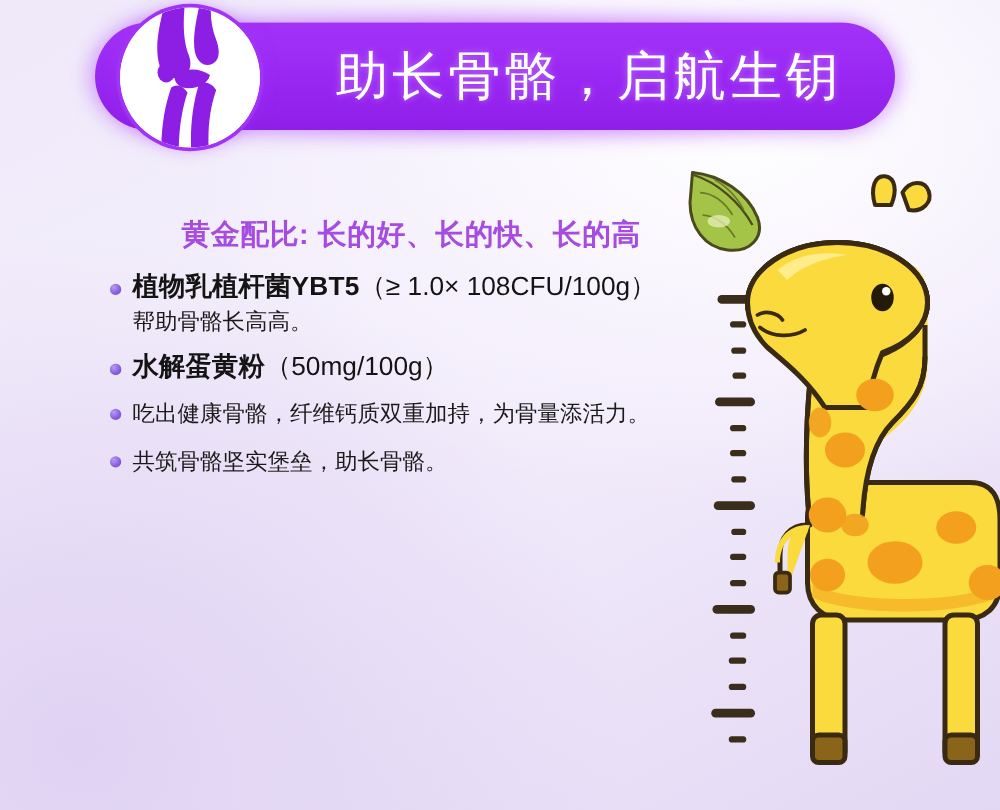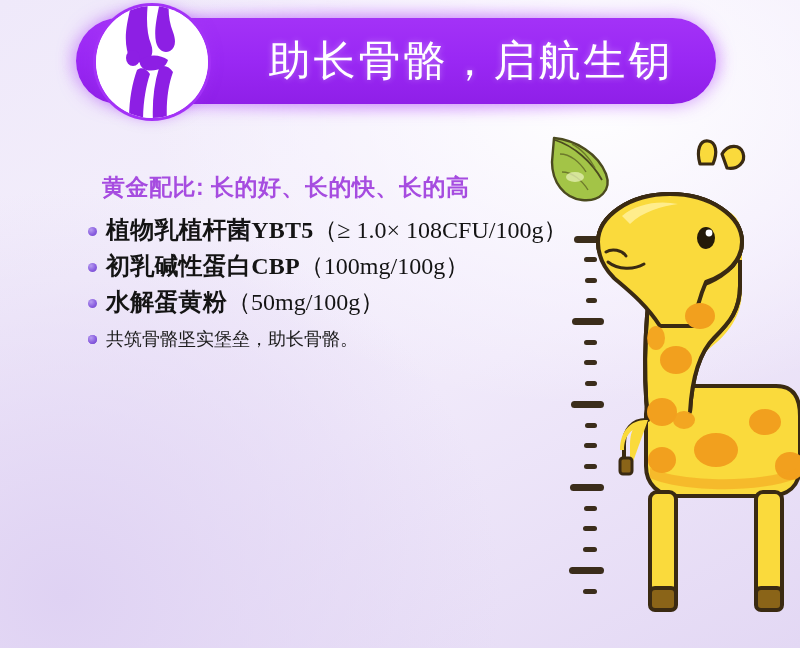--- a/index.html
+++ b/index.html
@@ -89,41 +89,41 @@
     top: 172px;
     width: 470px;
   }
   .subtitle {
     color: #a64ce0;
     font-size: 23px;
     font-weight: bold;
     letter-spacing: 0.5px;
     margin: 0 0 14px 16px;
     white-space: nowrap;
+    text-align: center;
   }
   .item {
     position: relative;
     margin-bottom: 10px;
     padding-left: 20px;
   }
   .bullet {
     position: absolute;
     left: 2px;
     top: 10px;
     width: 9px;
     height: 9px;
     border-radius: 50%;
     background: radial-gradient(circle at 34% 32%, #b79cf0 0%, #8a5fe0 55%, #6f43c8 100%);
   }
   .item-head {
-    font-size: 24px;
+    font-size: 21px;
     color: #141414;
     line-height: 26px;
     white-space: nowrap;
-    font-family: Liberation Serif, serif;
   }
   .item-name {
     font-weight: bold;
     letter-spacing: 0.2px;
   }
   .item-dose {
     font-weight: normal;
     letter-spacing: 0;
   }
   .item-desc {
@@ -176,38 +176,37 @@
 
   <div class="content">
 
     <div class="subtitle">黄金配比: 长的好、长的快、长的高</div>
 
     <div class="item">
       <span class="bullet"></span>
       <div class="item-head">
         <span class="item-name">植物乳植杆菌YBT5</span><span class="item-dose">（≥ 1.0× 108CFU/100g）</span>
       </div>
-    </div>
-
-    <div class="item">
-      <span class="bullet"></span>
-      <div class="item-head">
-        <span class="item-name">初乳碱性蛋白CBP</span><span class="item-dose">（100mg/100g）</span>
-      </div>
+      <div class="item-desc">帮助骨骼长高高。</div>
+    </div>
+
+    <div class="item">
+      <span class="bullet"></span>
     </div>
 
     <div class="item">
       <span class="bullet"></span>
       <div class="item-head">
         <span class="item-name">水解蛋黄粉</span><span class="item-dose">（50mg/100g）</span>
       </div>
     </div>
 
     <div class="item">
       <span class="bullet"></span>
+      <div class="item-desc">吃出健康骨骼，纤维钙质双重加持，为骨量添活力。</div>
     </div>
 
     <div class="item">
       <span class="bullet"></span>
       <div class="item-desc">共筑骨骼坚实堡垒，助长骨骼。</div>
     </div>
 
   </div>
 
   <div class="art">

